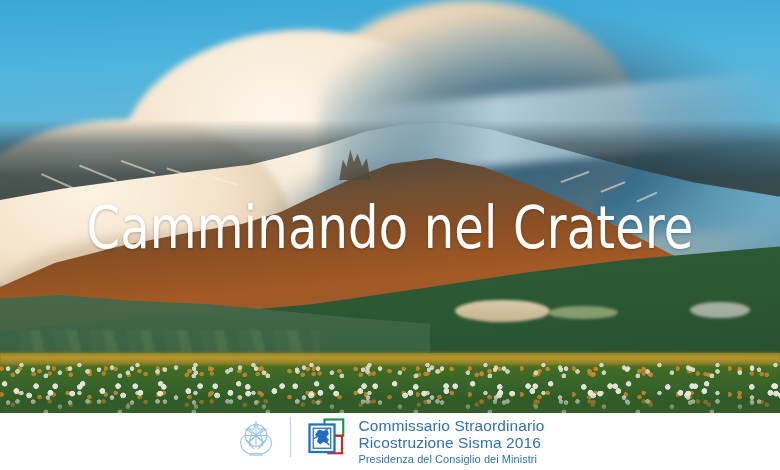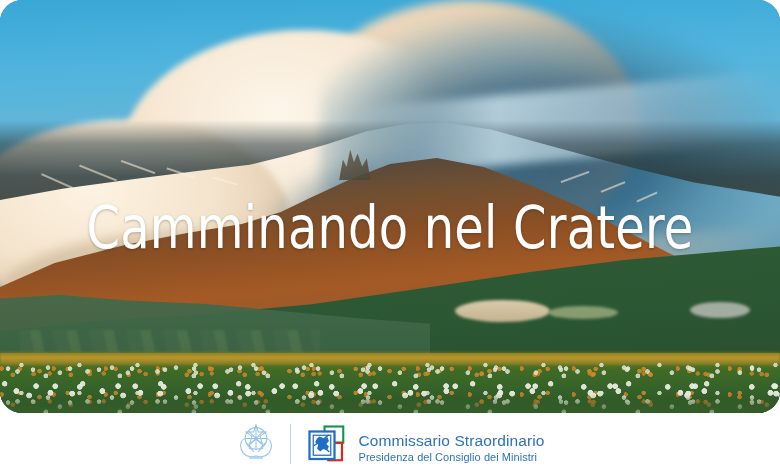--- a/index.html
+++ b/index.html
@@ -4,21 +4,21 @@
 <style>
   html,body{margin:0;padding:0;}
   body{
     width:780px;height:470px;overflow:hidden;
     background:#ffffff;
     font-family:"Liberation Sans", sans-serif;
   }
   .page{position:relative;width:780px;height:470px;background:#fff;}
 
   
-  .hero{position:absolute;left:0;top:0;width:780px;height:413px;overflow:hidden;background:#2f6f9e;border-radius:22px;}
+  .hero{position:absolute;left:0;top:0;width:780px;height:413px;overflow:hidden;background:#2f6f9e;}
 
   
   .sky{position:absolute;inset:0;
     background:
       linear-gradient(178deg,#39a7d6 0%, #4fb4de 16%, #63b6d8 30%, #6fb0cc 45%, #6ea5bd 58%, #5d93a9 70%, #4d7f93 100%);
   }
   
   .cloud-dark-r{position:absolute;right:-60px;top:-40px;width:520px;height:330px;
     background:radial-gradient(ellipse 60% 55% at 42% 58%, rgba(36,82,110,.92) 0%, rgba(44,94,124,.78) 38%, rgba(66,124,153,.42) 62%, rgba(80,140,168,0) 80%);
     filter:blur(6px);}
@@ -126,21 +126,21 @@
     font-family:"Liberation Sans Narrow","DejaVu Sans Condensed","Liberation Sans", sans-serif;
     font-size:58px;line-height:64px;font-weight:400;letter-spacing:.2px;
     transform:scaleX(.92);transform-origin:50% 50%;
     text-shadow:0 1px 3px rgba(0,0,0,.25);
     white-space:nowrap;
   }
 
   
   .footer{position:absolute;left:0;top:413px;width:780px;height:57px;background:#fff;
     display:flex;align-items:center;justify-content:center;gap:0;}
-  .footer-inner{display:flex;align-items:flex-end;}
+  .footer-inner{display:flex;align-items:flex-start;}
   .emblem{width:40px;height:44px;flex:0 0 auto;}
   .divider{width:1px;height:40px;background:#bcd3e6;margin:0 16px 0 14px;flex:0 0 auto;}
   .brandmark{width:40px;height:40px;flex:0 0 auto;margin-right:12px;}
   .brand-text{display:flex;flex-direction:column;justify-content:center;}
   .brand-l1,.brand-l2{
     color:#2d72bd;font-size:15.5px;line-height:17px;letter-spacing:.1px;
     font-family:"Liberation Sans","DejaVu Sans",sans-serif;font-weight:400;}
   .brand-l3{color:#2d72bd;font-size:11px;line-height:13px;margin-top:2px;letter-spacing:.05px;
     font-family:"Liberation Sans","DejaVu Sans",sans-serif;font-weight:400;}
 </style>
@@ -214,19 +214,20 @@
         <rect x="28" y="4" width="30" height="26" fill="none" stroke="#14954a" stroke-width="3.4"></rect>
         <rect x="34" y="30" width="22" height="28" fill="none" stroke="#e2231a" stroke-width="3.4"></rect>
         <rect x="4" y="12" width="40" height="44" fill="#ffffff" stroke="#1f6fc4" stroke-width="3.6"></rect>
         <rect x="10" y="18" width="28" height="32" fill="none" stroke="#1f6fc4" stroke-width="2"></rect>
         <path d="M20 20 l8 3 l5 -2 l2 6 l-4 5 l4 4 l-3 6 l-6 -2 l-5 4 l-5 -5 l2 -6 l-5 -4 l3 -6 l4 -3 z" fill="#1f6fc4"></path>
         <path d="M28 23 l6 -5 M26 36 l9 8 M18 30 l-6 4" stroke="#1f6fc4" stroke-width="2.4" fill="none" stroke-linecap="round"></path>
       </svg>
 
       <div class="brand-text">
         <div class="brand-l1">Commissario Straordinario</div>
+        <div class="brand-l2">Ricostruzione Sisma 2016</div>
         <div class="brand-l3">Presidenza del Consiglio dei Ministri</div>
       </div>
 
     </div>
   </div>
 
 </div>
 
 </body></html>

